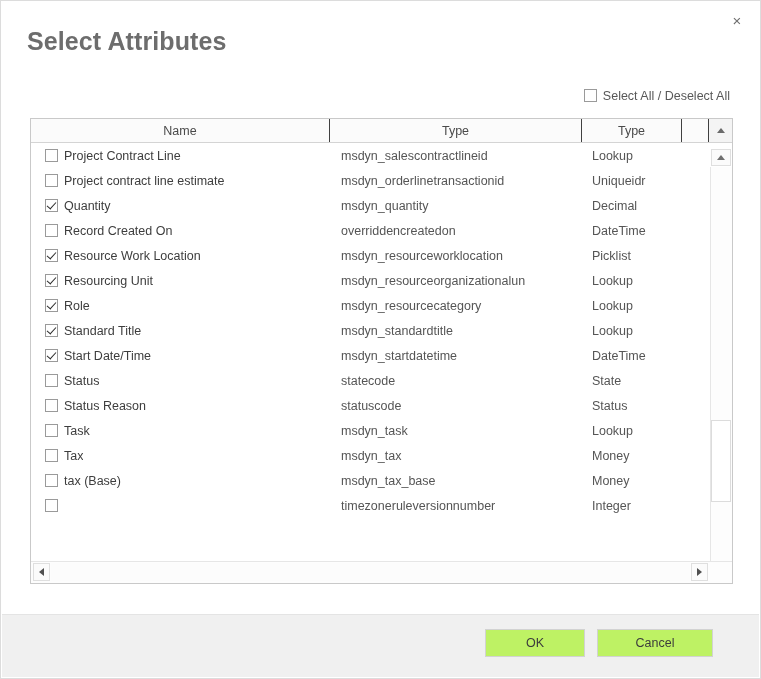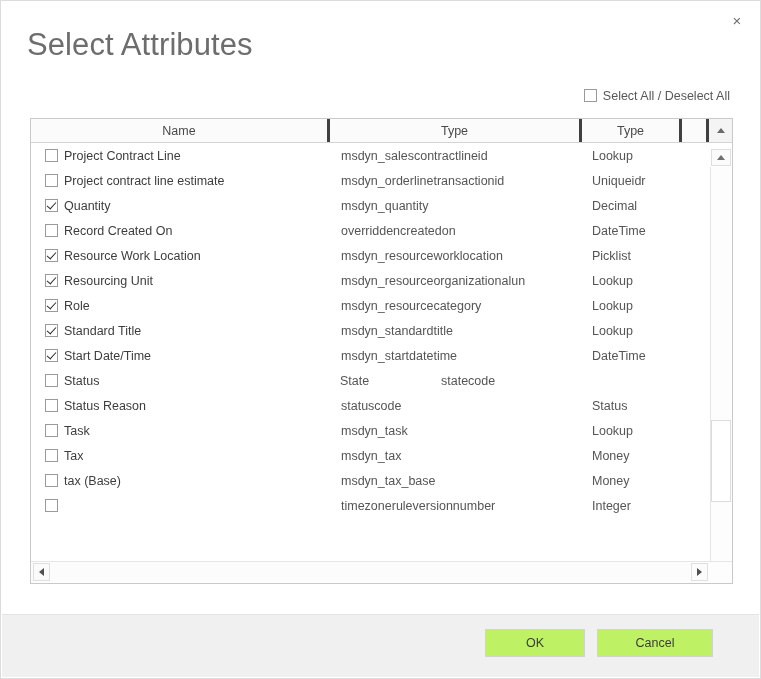--- a/index.html
+++ b/index.html
@@ -40,22 +40,22 @@
     line-height: 1;
     cursor: pointer;
     user-select: none;
   }
 
   
   #title {
     position: absolute;
     left: 26px;
     top: 26px;
-    font-size: 31px;
-    font-weight: 400;
+    font-size: 25px;
+    font-weight: 700;
     color: #6d6d6d;
     letter-spacing: 0.1px;
     white-space: nowrap;
   }
 
   
   #select-all-row {
     position: absolute;
     right: 30px;
     top: 88px;
@@ -103,21 +103,21 @@
 
   #grid-header {
     position: relative;
     height: 24px;
     display: flex;
     background: #fbfbfb;
     border-bottom: 1px solid #d4d4d4;
     box-sizing: border-box;
   }
   .hcell {
-    border-right: 3px solid #404040;
+    border-right: 1px solid #404040;
     box-sizing: border-box;
     font-size: 12.5px;
     color: #4a4a4a;
     display: flex;
     align-items: center;
     justify-content: center;
     height: 100%;
     overflow: hidden;
     white-space: nowrap;
   }
@@ -402,22 +402,22 @@
               <span class="lbl">Start Date/Time</span>
             </div>
             <div class="cell c-logical">msdyn_startdatetime</div>
             <div class="cell c-type">DateTime</div>
           </div>
           <div class="row">
             <div class="cell c-name">
               <span class="cbx"></span>
               <span class="lbl">Status</span>
             </div>
+            <div class="cell c-logical">statecode</div>
             <div class="cell c-type">State</div>
-            <div class="cell c-logical">statecode</div>
           </div>
           <div class="row">
             <div class="cell c-name">
               <span class="cbx"></span>
               <span class="lbl">Status Reason</span>
             </div>
             <div class="cell c-logical">statuscode</div>
             <div class="cell c-type">Status</div>
           </div>
           <div class="row">

